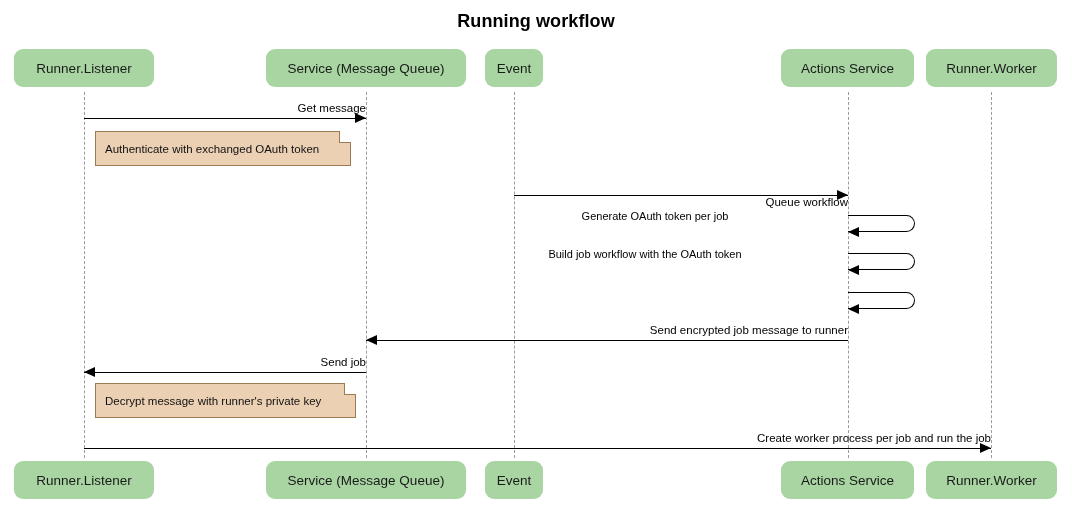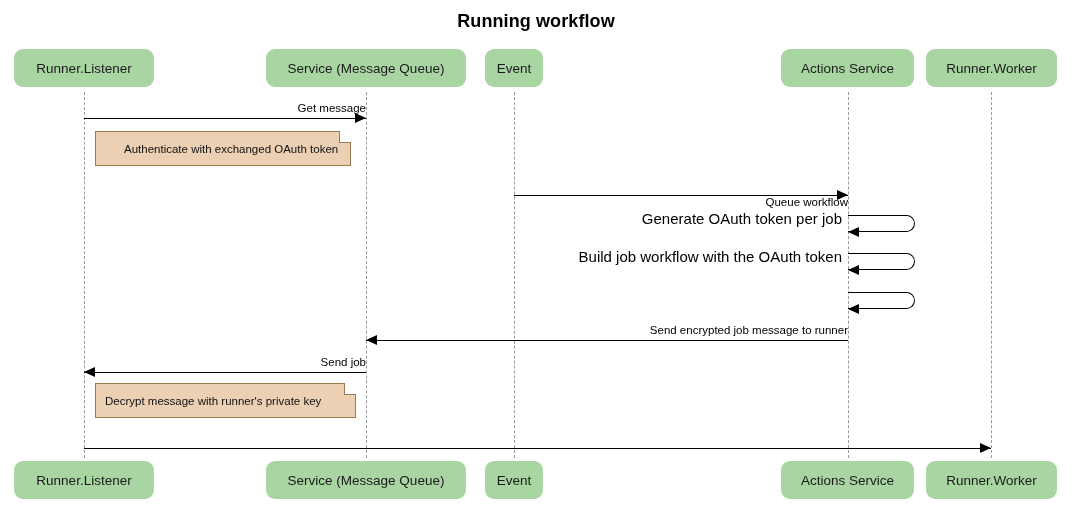--- a/index.html
+++ b/index.html
@@ -82,24 +82,24 @@
   .selfloop {
     position: absolute;
     box-sizing: border-box;
     border: 1.6px solid #000000;
     border-left: none;
     border-top-right-radius: 11px;
     border-bottom-right-radius: 11px;
   }
   .selfloop-label {
     position: absolute;
-    font-size: 15px;
+    font-size: 11px;
     color: #000000;
     white-space: nowrap;
-    text-align: right;
+    text-align: center;
   }
   
   .note {
     position: absolute;
     box-sizing: border-box;
     background: #ecd0b4;
     border: 1px solid #9c7b50;
     font-size: 11.5px;
     color: #111111;
     display: flex;
@@ -167,22 +167,23 @@
   <div class="msg" style="left:366px; top:340px; width:482px;"></div>
   <div class="arrowhead left" style="left:366px; top:335px;"></div>
   <div class="msg-label" style="left:366px; top:324px; width:482px;">Send encrypted job message to runner</div>
 
   <div class="msg" style="left:84px; top:372px; width:282px;"></div>
   <div class="arrowhead left" style="left:84px; top:367px;"></div>
   <div class="msg-label" style="left:84px; top:356px; width:282px;">Send job</div>
 
   <div class="msg" style="left:84px; top:448px; width:907px;"></div>
   <div class="arrowhead right" style="left:980px; top:443px;"></div>
+  <div class="msg-label" style="left:84px; top:432px; width:907px;">Create worker process per job and run the job</div>
 
-  <div class="note" style="left:95px; top:131px; width:256px; height:35px;padding-left:19px;">
+  <div class="note" style="left:95px; top:131px; width:256px; height:35px;">
     <span class="note-text">Authenticate with exchanged OAuth token</span>
     <span class="note-fold"></span>
   </div>
 
   <div class="note" style="left:95px; top:383px; width:261px; height:35px;">
     <span class="note-text">Decrypt message with runner's private key</span>
     <span class="note-fold"></span>
   </div>
 
 </div>

